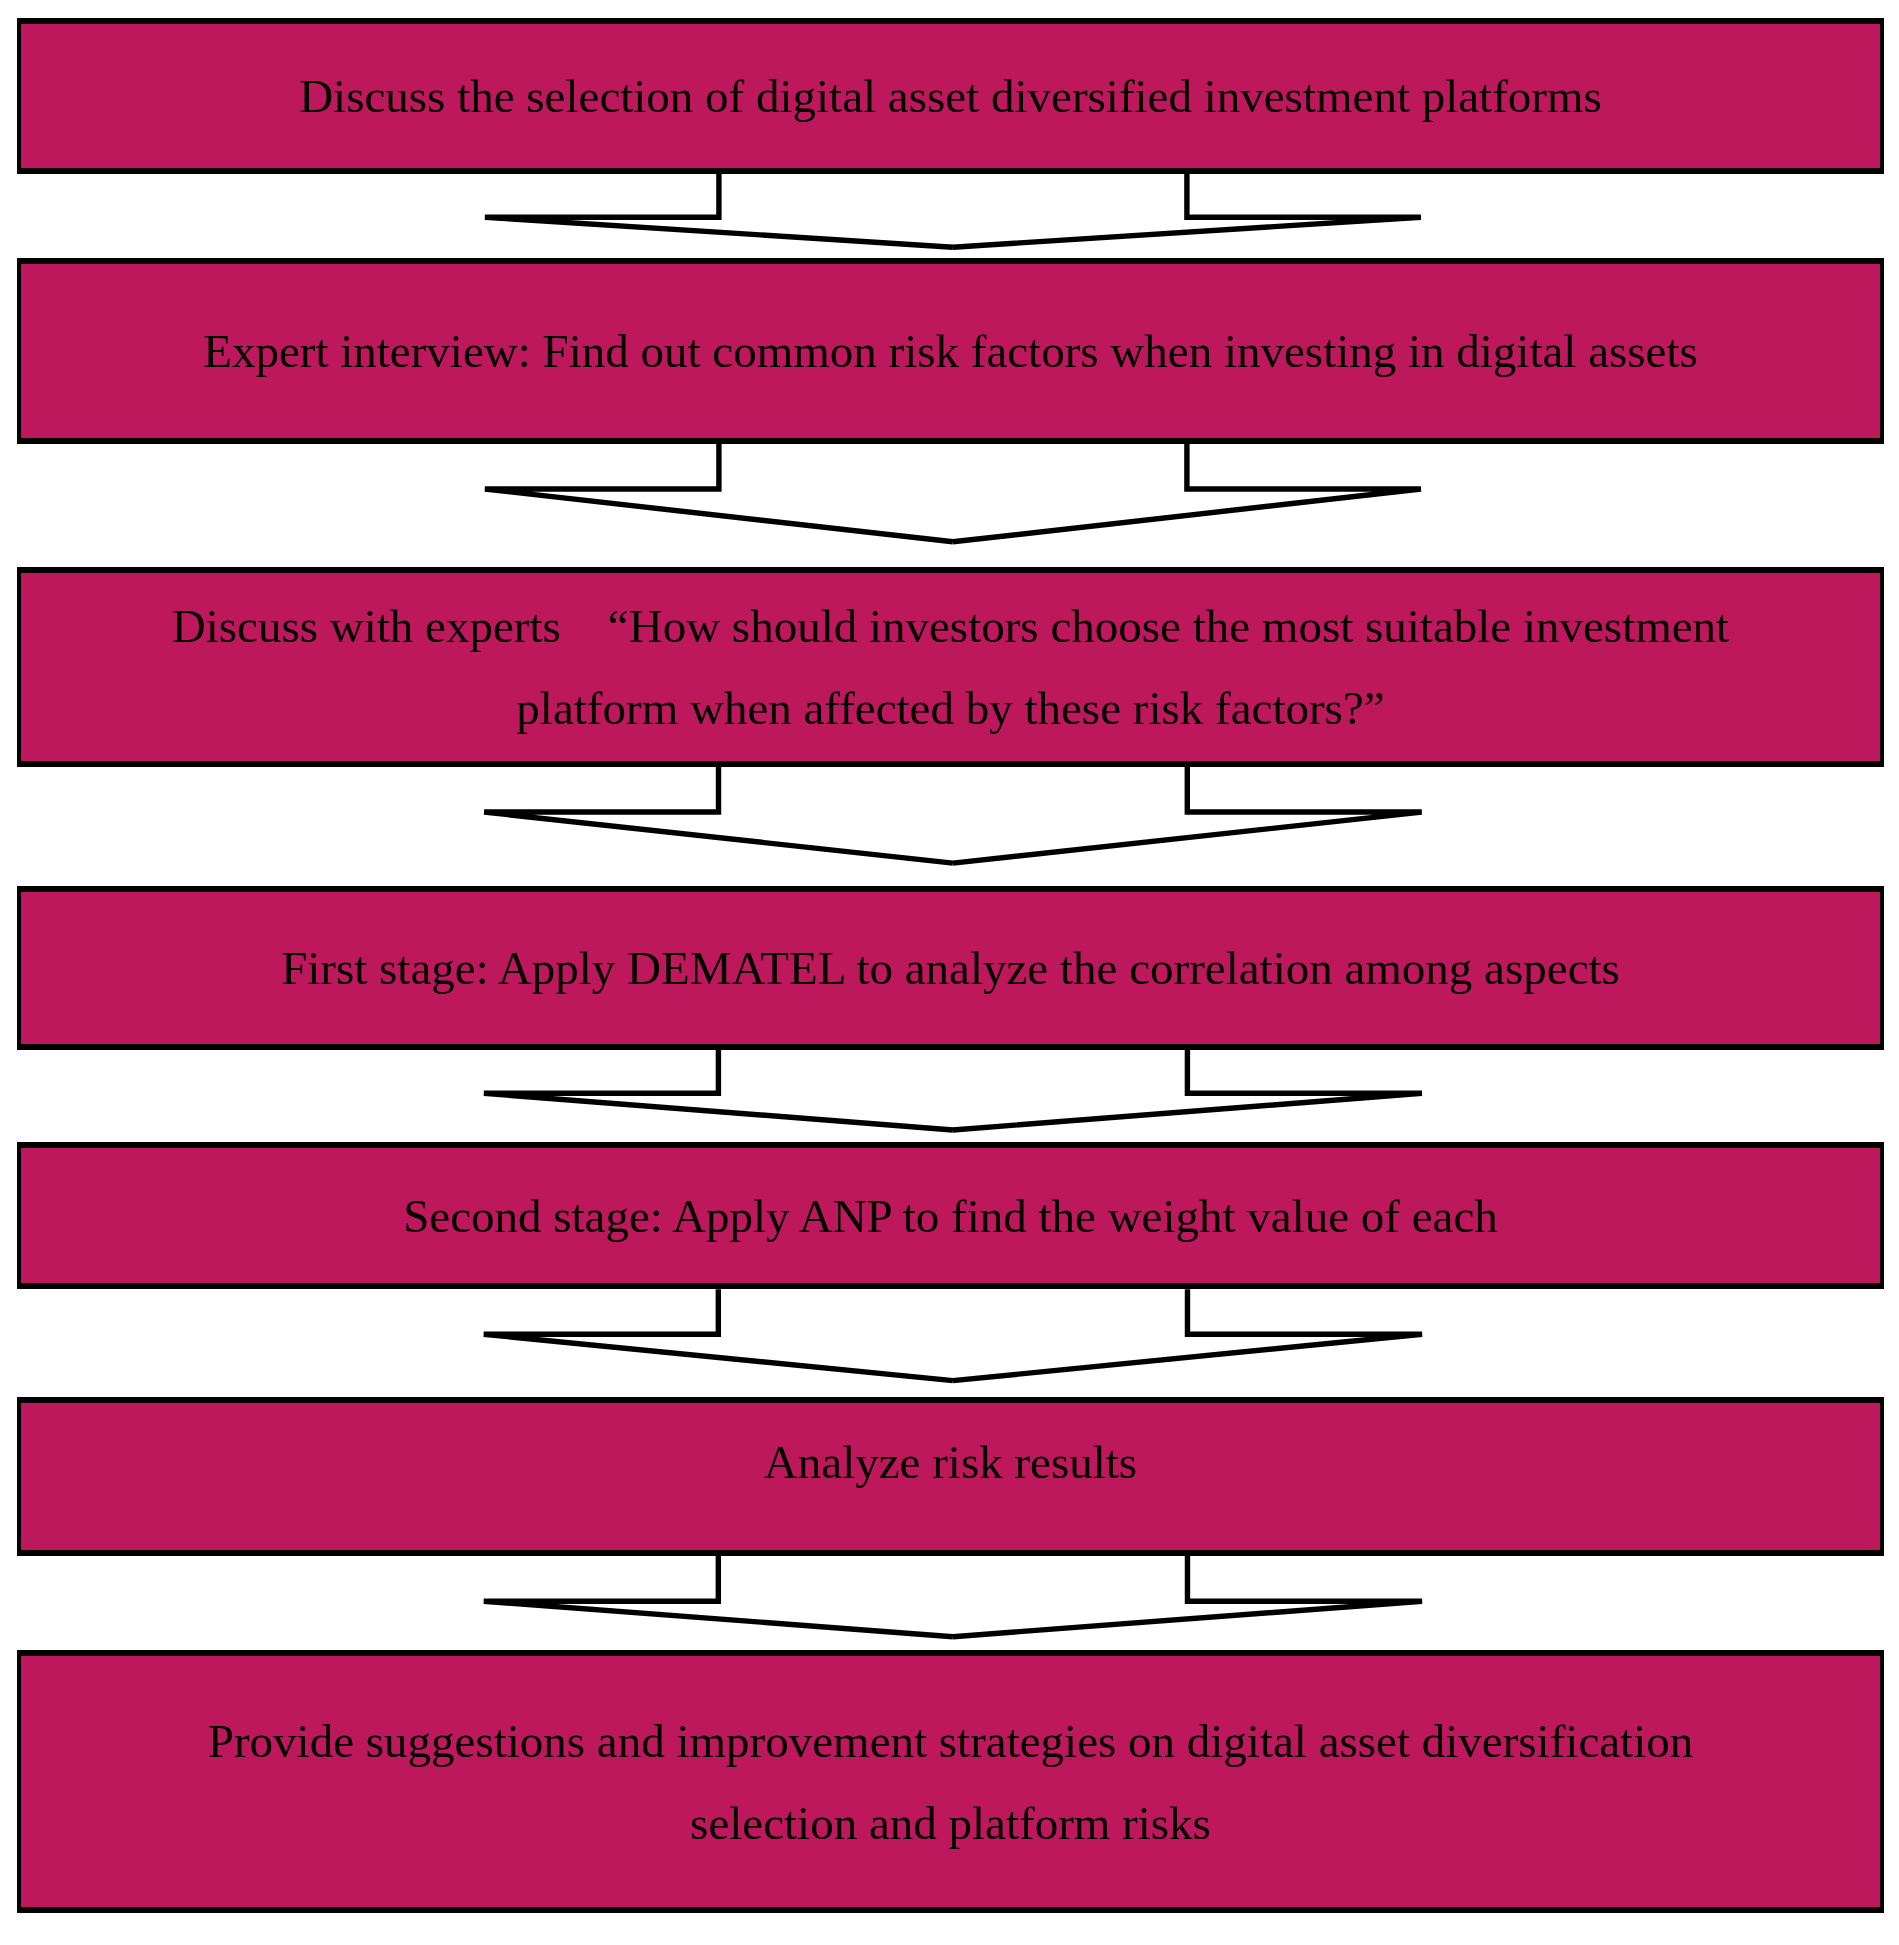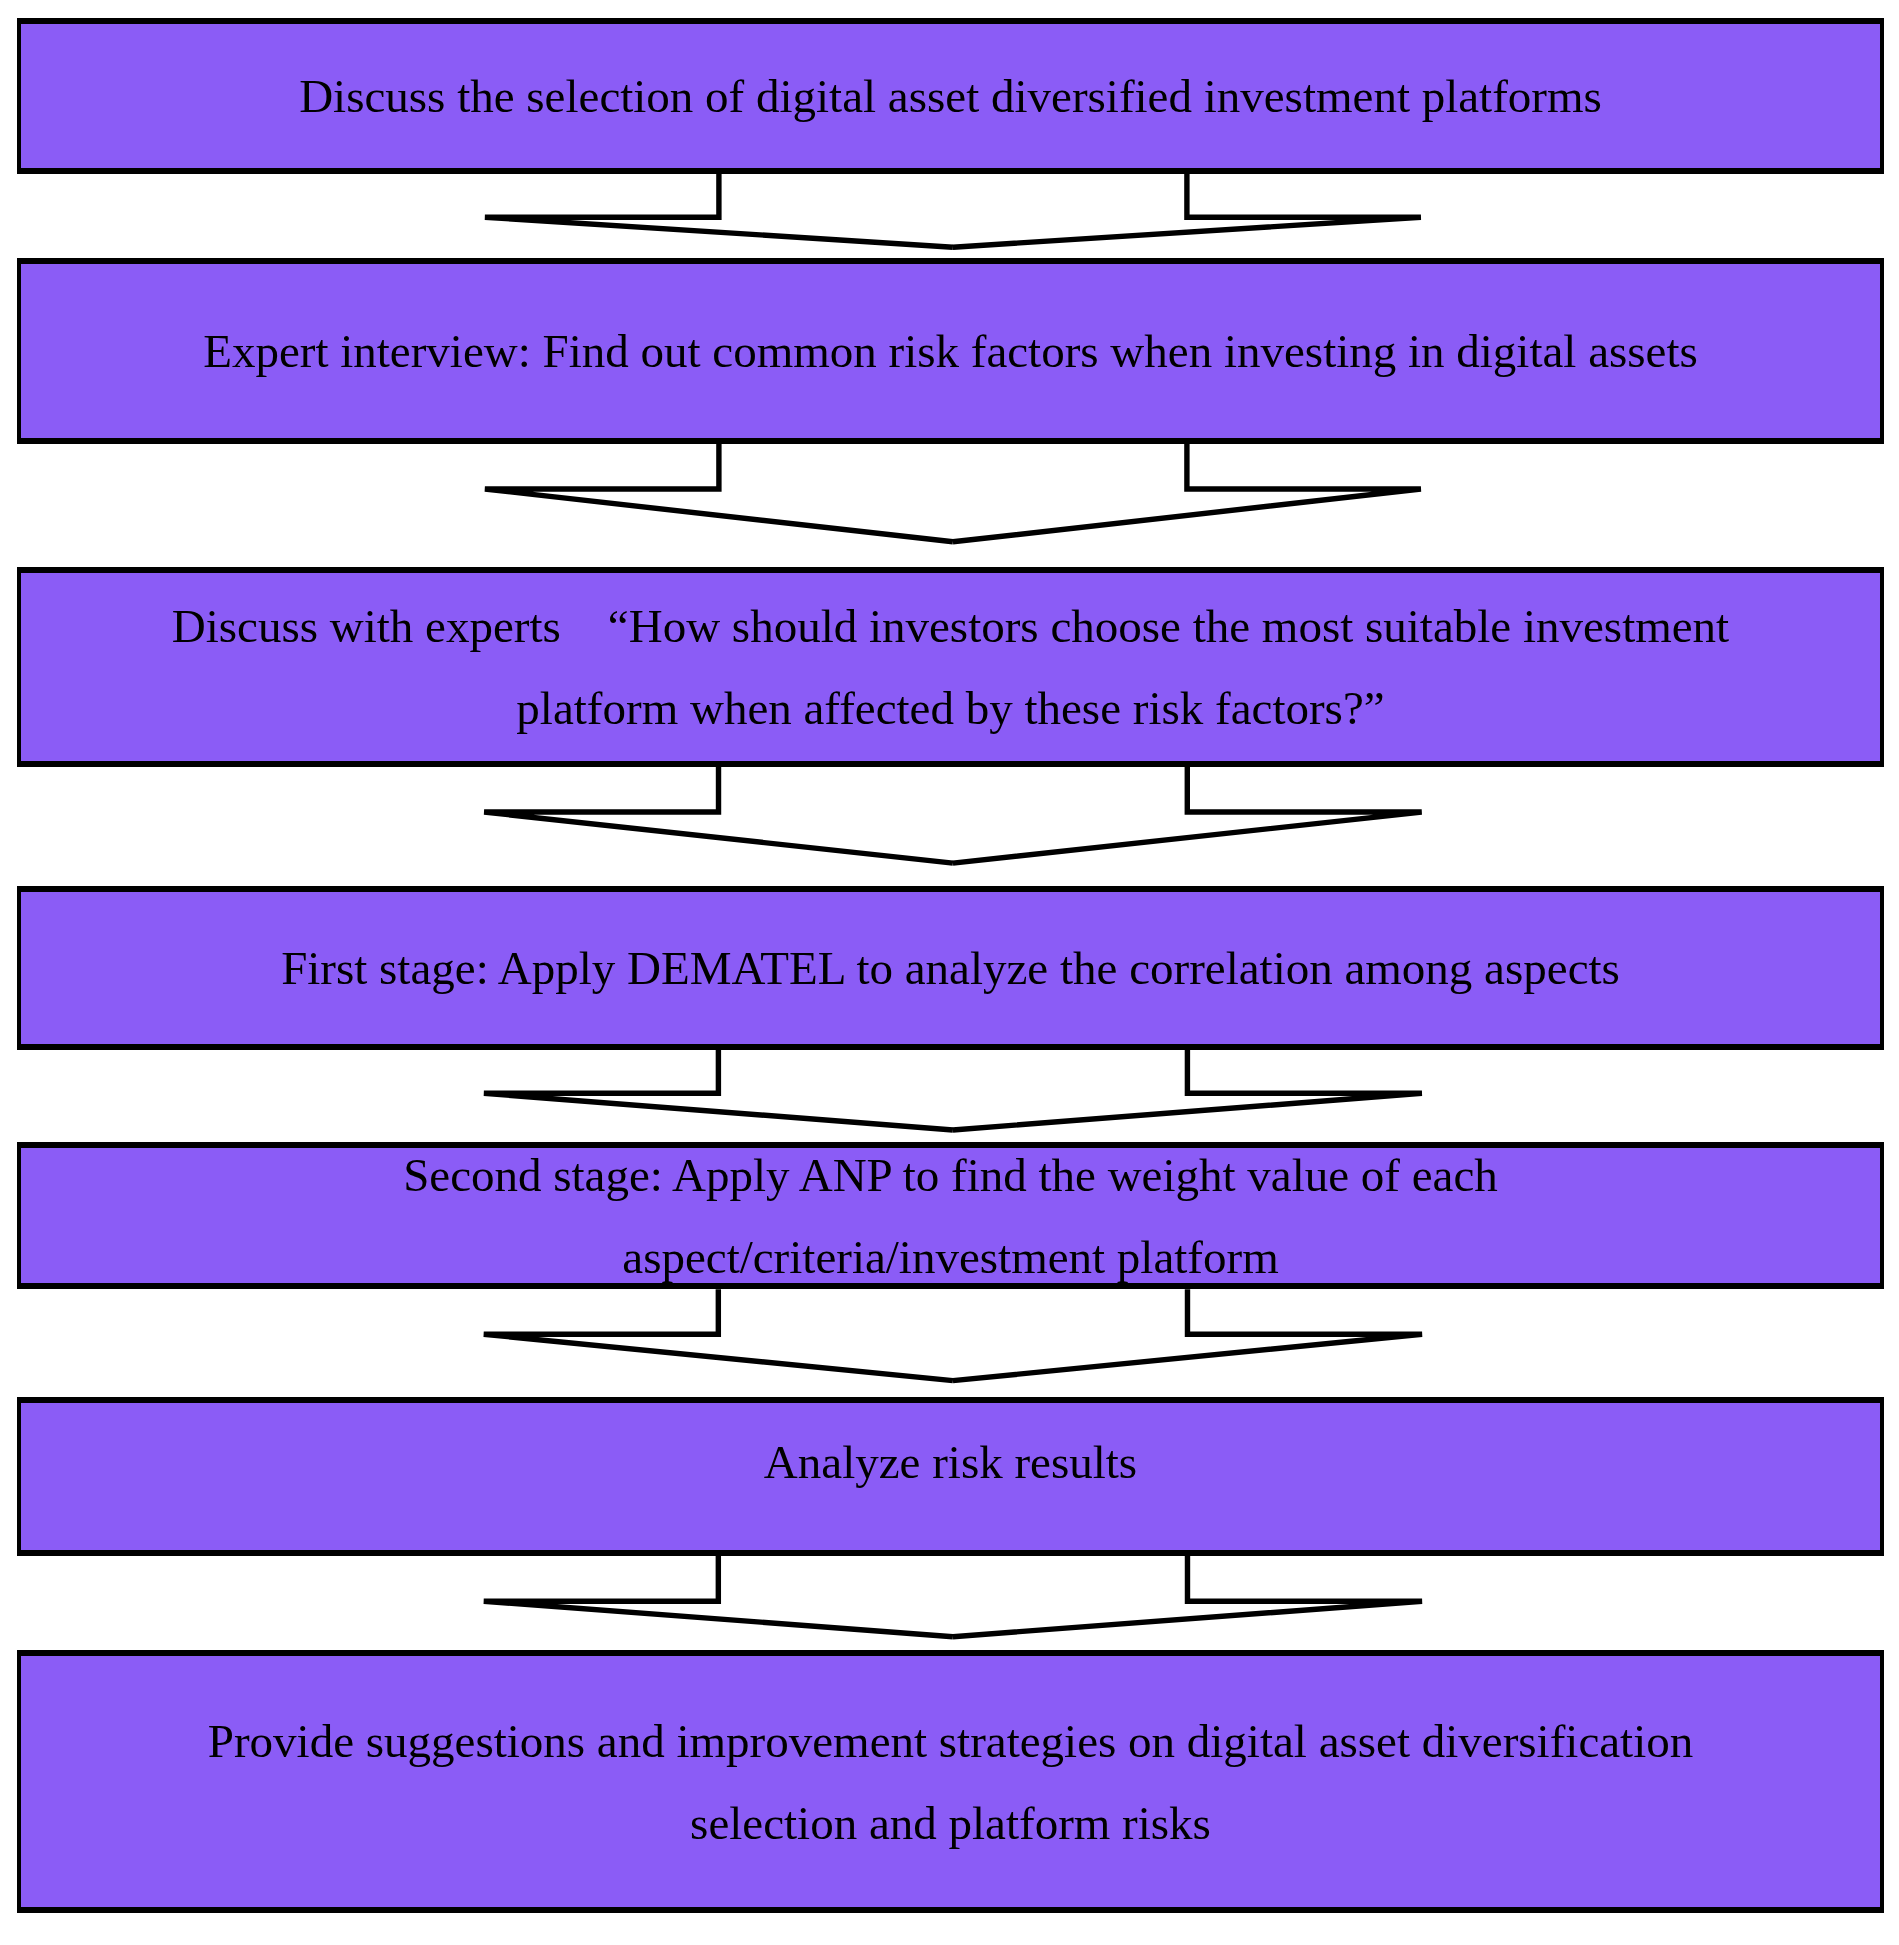--- a/index.html
+++ b/index.html
@@ -26,21 +26,21 @@
   .box {
     box-sizing: border-box;
     width: 100%;
     border: 4.8px solid #000000;
     border-top-width: 6.6px;
     border-bottom-width: 6.6px;
     display: flex;
     flex-direction: column;
     justify-content: center;
     align-items: center;
-    background: #8b5cf6;
+    background: #be185d;
   }
   .line {
     white-space: pre;
     font-size: 47px;
     line-height: 82px;
     text-align: center;
   }
   .connector {
     display: block;
     flex: none;
@@ -90,21 +90,20 @@
       <div class="line">First stage: Apply DEMATEL to analyze the correlation among aspects</div>
     </div>
 
     <svg class="connector" width="1867" height="92" viewBox="0 0 3104 153">
       <path d="M1166 0 V72 H776 L1556 133"></path>
       <path d="M1946 0 V72 H2336 L1556 133"></path>
     </svg>
 
     <div class="box" style="height:147px">
       <div class="line">Second stage: Apply ANP to find the weight value of each</div>
-      <div class="line">aspect/criteria/investment platform</div>
     </div>
 
     <svg class="connector" width="1867" height="108" viewBox="0 0 3104 179">
       <path d="M1166 0 V75 H776 L1556 152"></path>
       <path d="M1946 0 V75 H2336 L1556 152"></path>
     </svg>
 
     <div class="box" style="height:159px; padding-bottom:30px">
       <div class="line">Analyze risk results</div>
     </div>

